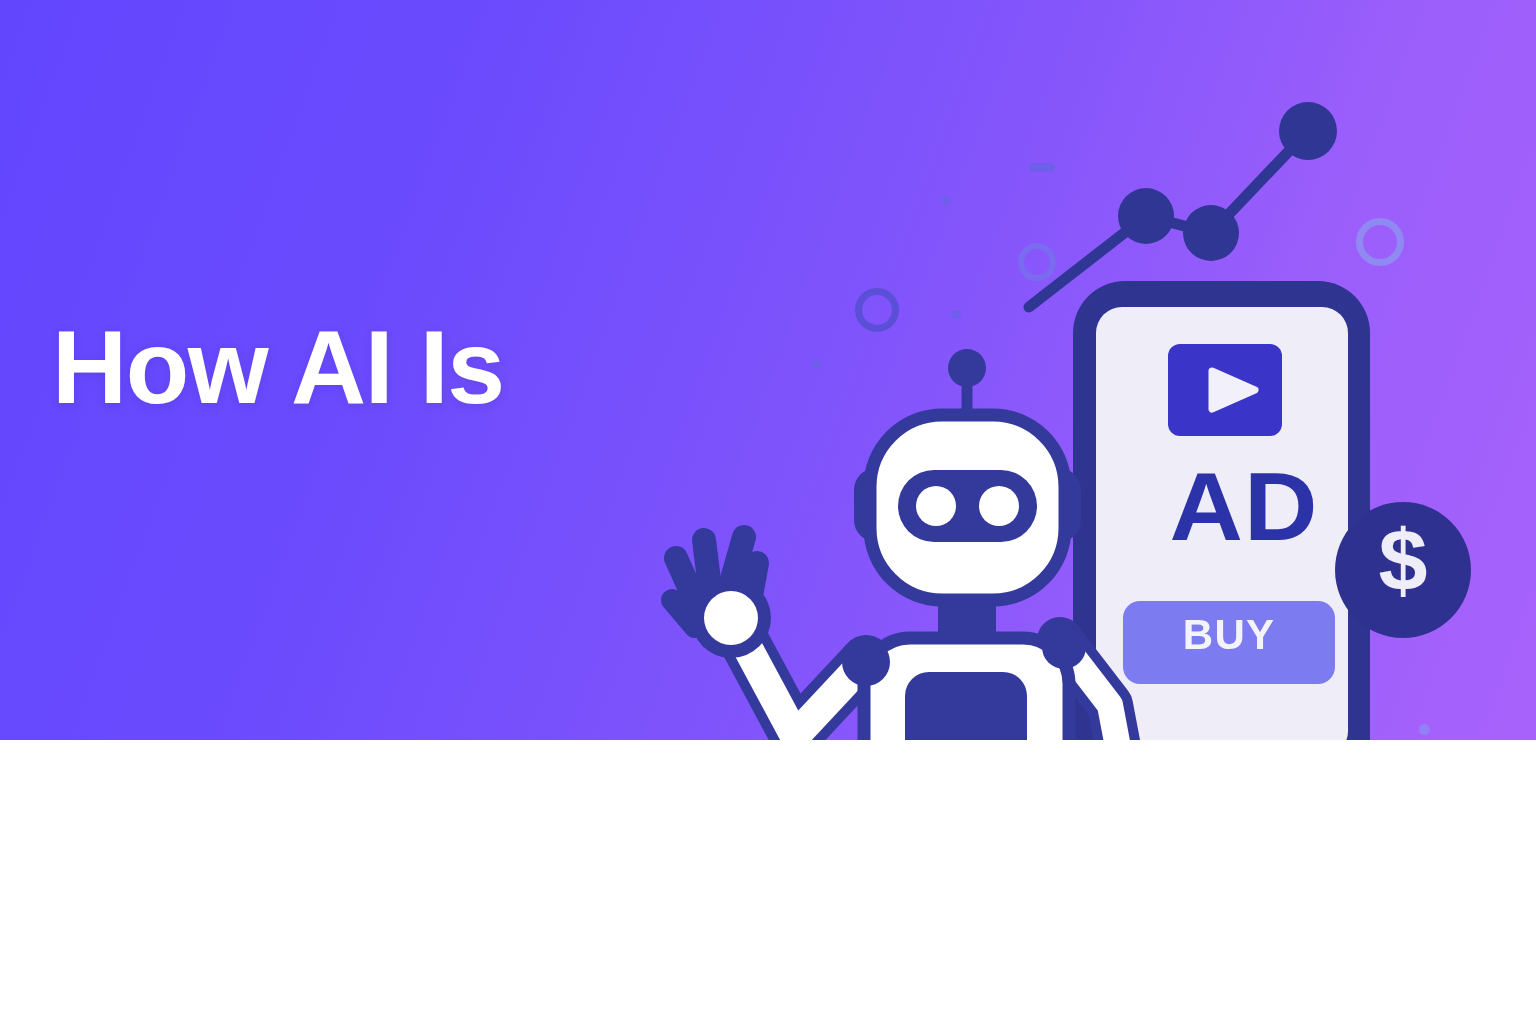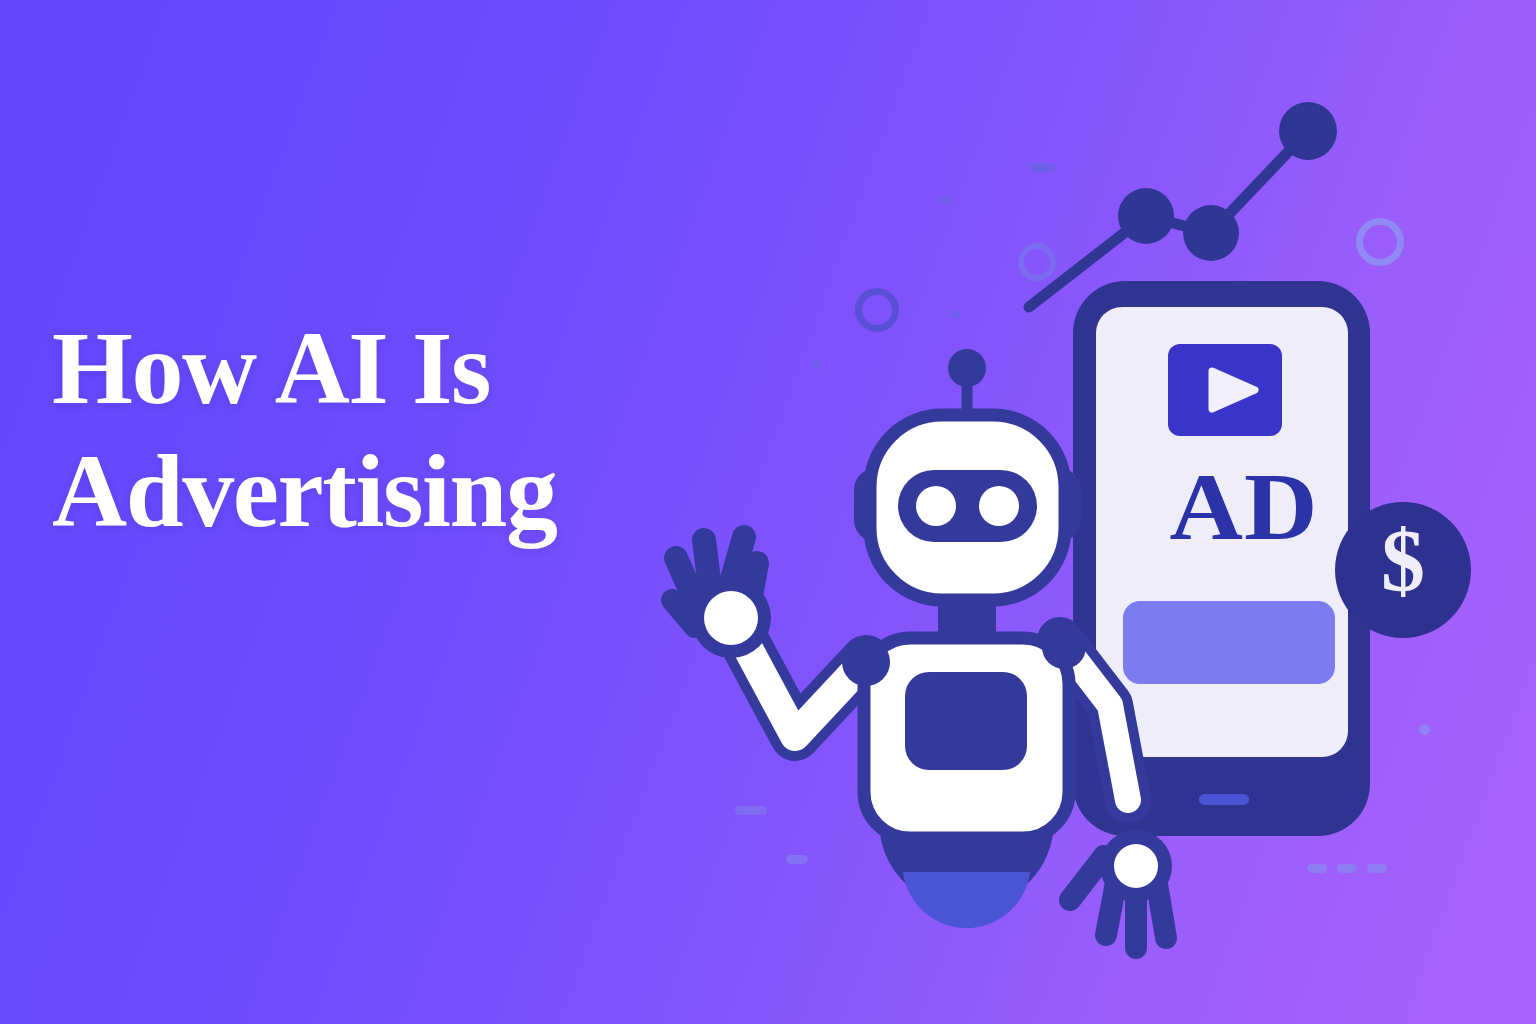--- a/index.html
+++ b/index.html
@@ -3,23 +3,23 @@
 <meta charset="utf-8">
 <style>
   html, body {
     margin: 0;
     padding: 0;
     background: #ffffff;
   }
   #canvas {
     position: relative;
     width: 1536px;
-    height: 1024px;
+    height: 740px;
     overflow: hidden;
-    font-family: Liberation Serif, serif;
+    font-family: Liberation Sans, sans-serif;
     background: linear-gradient(110deg, #6246FE 0%, #6B4BFD 28%, #8355FB 58%, #9A5EFB 78%, #A862FC 100%);
   }
 
   
   .deco {
     position: absolute;
     pointer-events: none;
   }
   .ring {
     border-radius: 50%;
@@ -110,21 +110,20 @@
     <div class="deco dash" style="left:1029px;top:163px;width:26px;height:9px;background:#6E5FEA;"></div>
     <div class="deco dash" style="left:735px;top:806px;width:32px;height:9px;background:#7F6CF1;"></div>
     <div class="deco dash" style="left:786px;top:855px;width:22px;height:9px;background:#8271F2;"></div>
     <div class="deco dash" style="left:1307px;top:864px;width:20px;height:9px;background:#8E7CF3;"></div>
     <div class="deco dash" style="left:1337px;top:864px;width:20px;height:9px;background:#8E7CF3;"></div>
     <div class="deco dash" style="left:1367px;top:864px;width:20px;height:9px;background:#8E7CF3;"></div>
   </div>
 
   <h1 id="headline">
     <span class="hl-line">How AI Is</span>
-    <span class="hl-line">Advertising</span>
   </h1>
 
   <svg id="illustration" viewBox="0 0 1536 1024">
 
     <g>
       <polyline points="1029,307 1146,216 1211,233 1308,131" fill="none" stroke="#2F3693" stroke-width="11" stroke-linecap="round" stroke-linejoin="round"></polyline>
       <circle cx="1146" cy="216" r="28" fill="#2F3693"></circle>
       <circle cx="1211" cy="233" r="28" fill="#2F3693"></circle>
       <circle cx="1308" cy="131" r="29" fill="#2F3693"></circle>
     </g>
@@ -194,15 +193,16 @@
 
       <rect x="864" y="638" width="205" height="200" rx="46" ry="46" fill="#FFFFFF" stroke="#343A9B" stroke-width="13"></rect>
       <rect x="905" y="672" width="122" height="98" rx="24" ry="24" fill="#343A9B"></rect>
 
       <circle cx="866" cy="662" r="24" fill="#343A9B"></circle>
       <circle cx="1064" cy="647" r="22" fill="#343A9B"></circle>
     </g>
   </svg>
 
   <div class="phone-text" id="ad-label">AD</div>
+  <div class="phone-text" id="buy-label">BUY</div>
   <div id="dollar-glyph">$</div>
 
 </div>
 
 </body></html>

